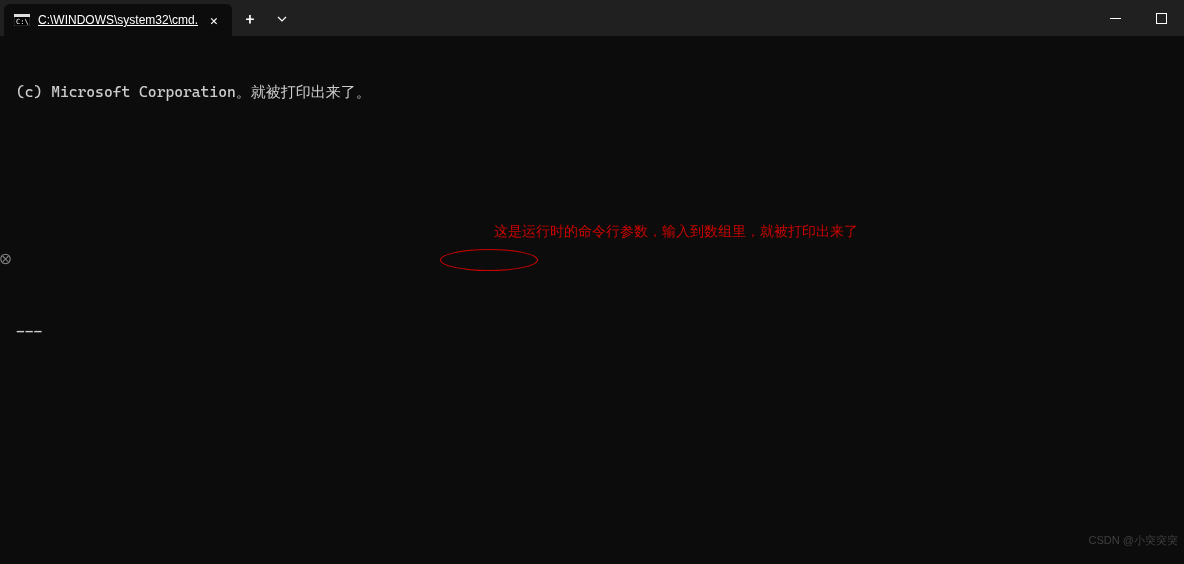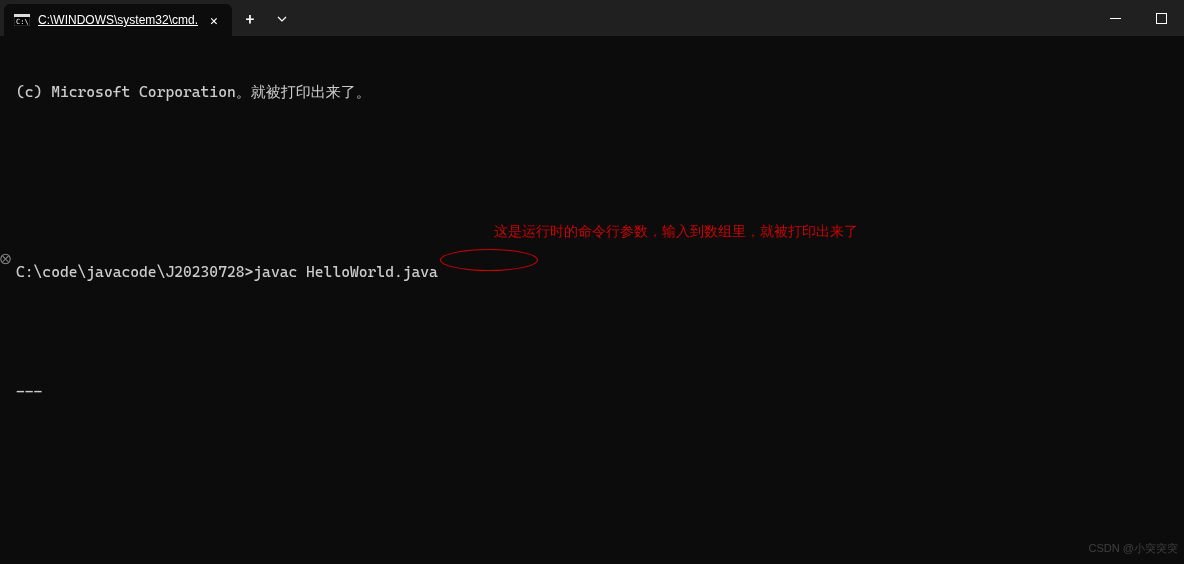--- a/index.html
+++ b/index.html
@@ -123,21 +123,21 @@
       border-radius: 50%;
       width: 98px;
       height: 22px;
       left: 440px;
       top: 213px;
       pointer-events: none;
     }
     .watermark {
       position: absolute;
       right: 6px;
-      bottom: 8px;
+      bottom: 16px;
       color: #6a6a6a;
       opacity: 0.55;
       font-size: 11px;
       font-family: 'Microsoft YaHei', sans-serif;
     }
     .left-edge {
       position: absolute;
       left: 0;
       top: 252px;
       font-size: 11px;
@@ -176,21 +176,20 @@
           <rect x="0.5" y="0.5" width="10" height="10" stroke="#fff" stroke-width="1" fill="none"></rect>
         </svg>
     </div>
   </div>
 </div>
 
 <div class="terminal-content">
   <div class="line">(c) Microsoft Corporation。就被打印出来了。</div>
   <div class="line"></div>
   <div class="line"></div>
-  <div class="line">C:\code\javacode\J20230728&gt;javac HelloWorld.java</div>
   <div class="line"></div>
   <div class="line">---</div>
   
   
   
   
   
   
   
   

